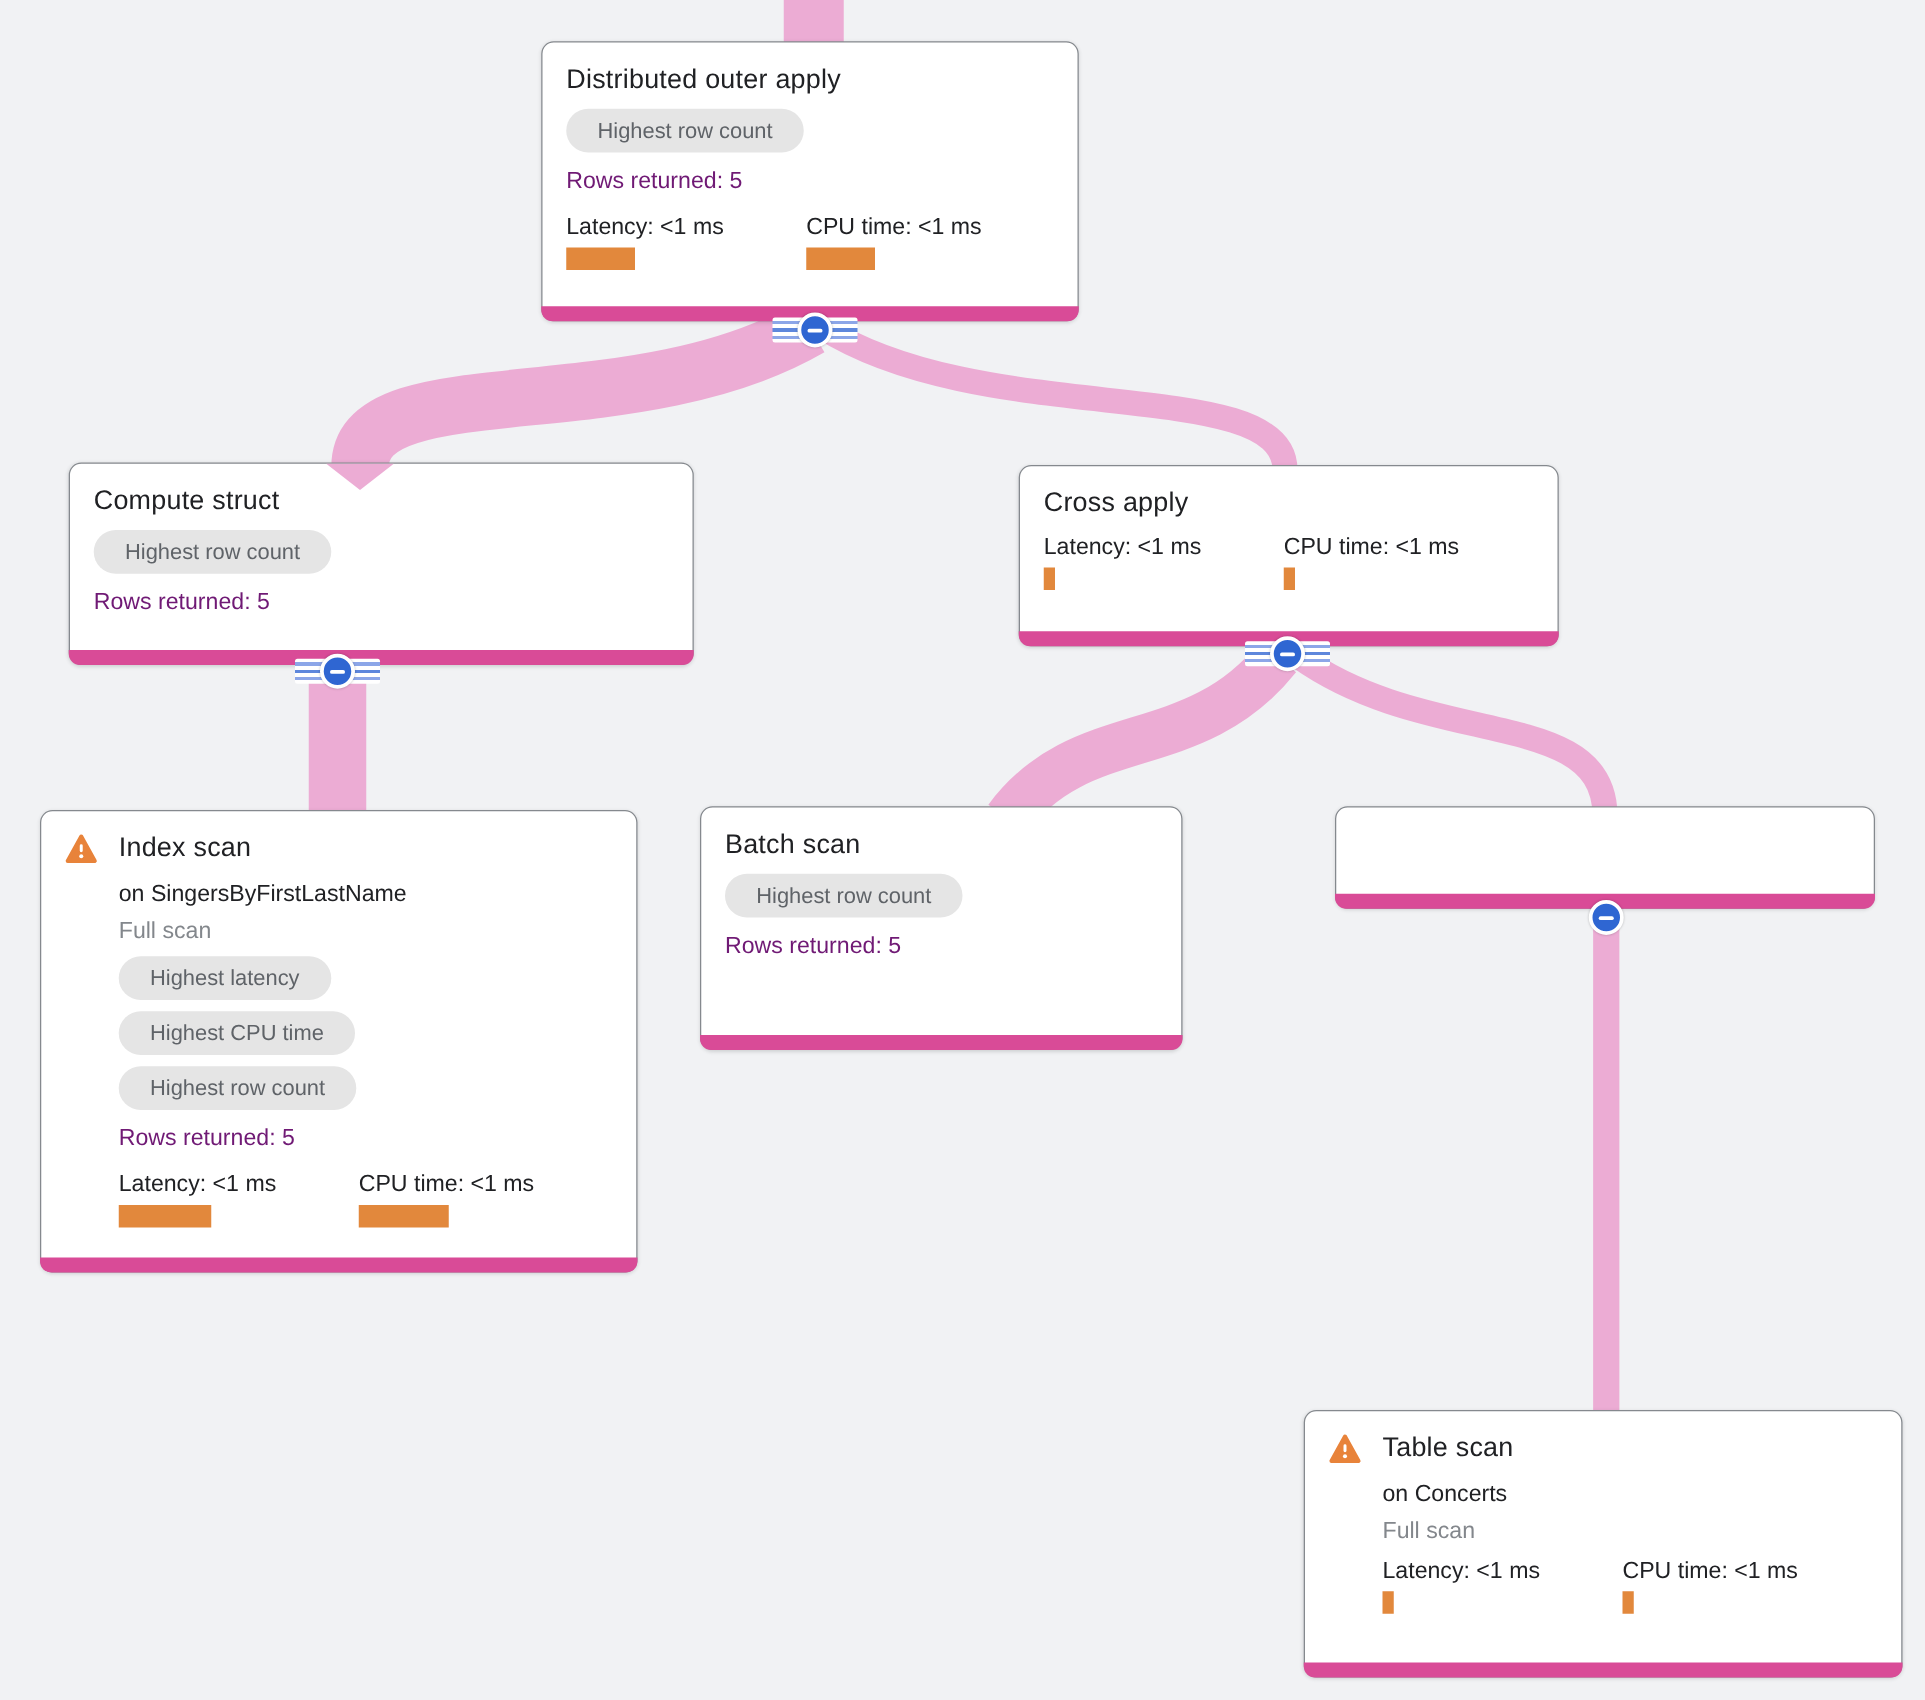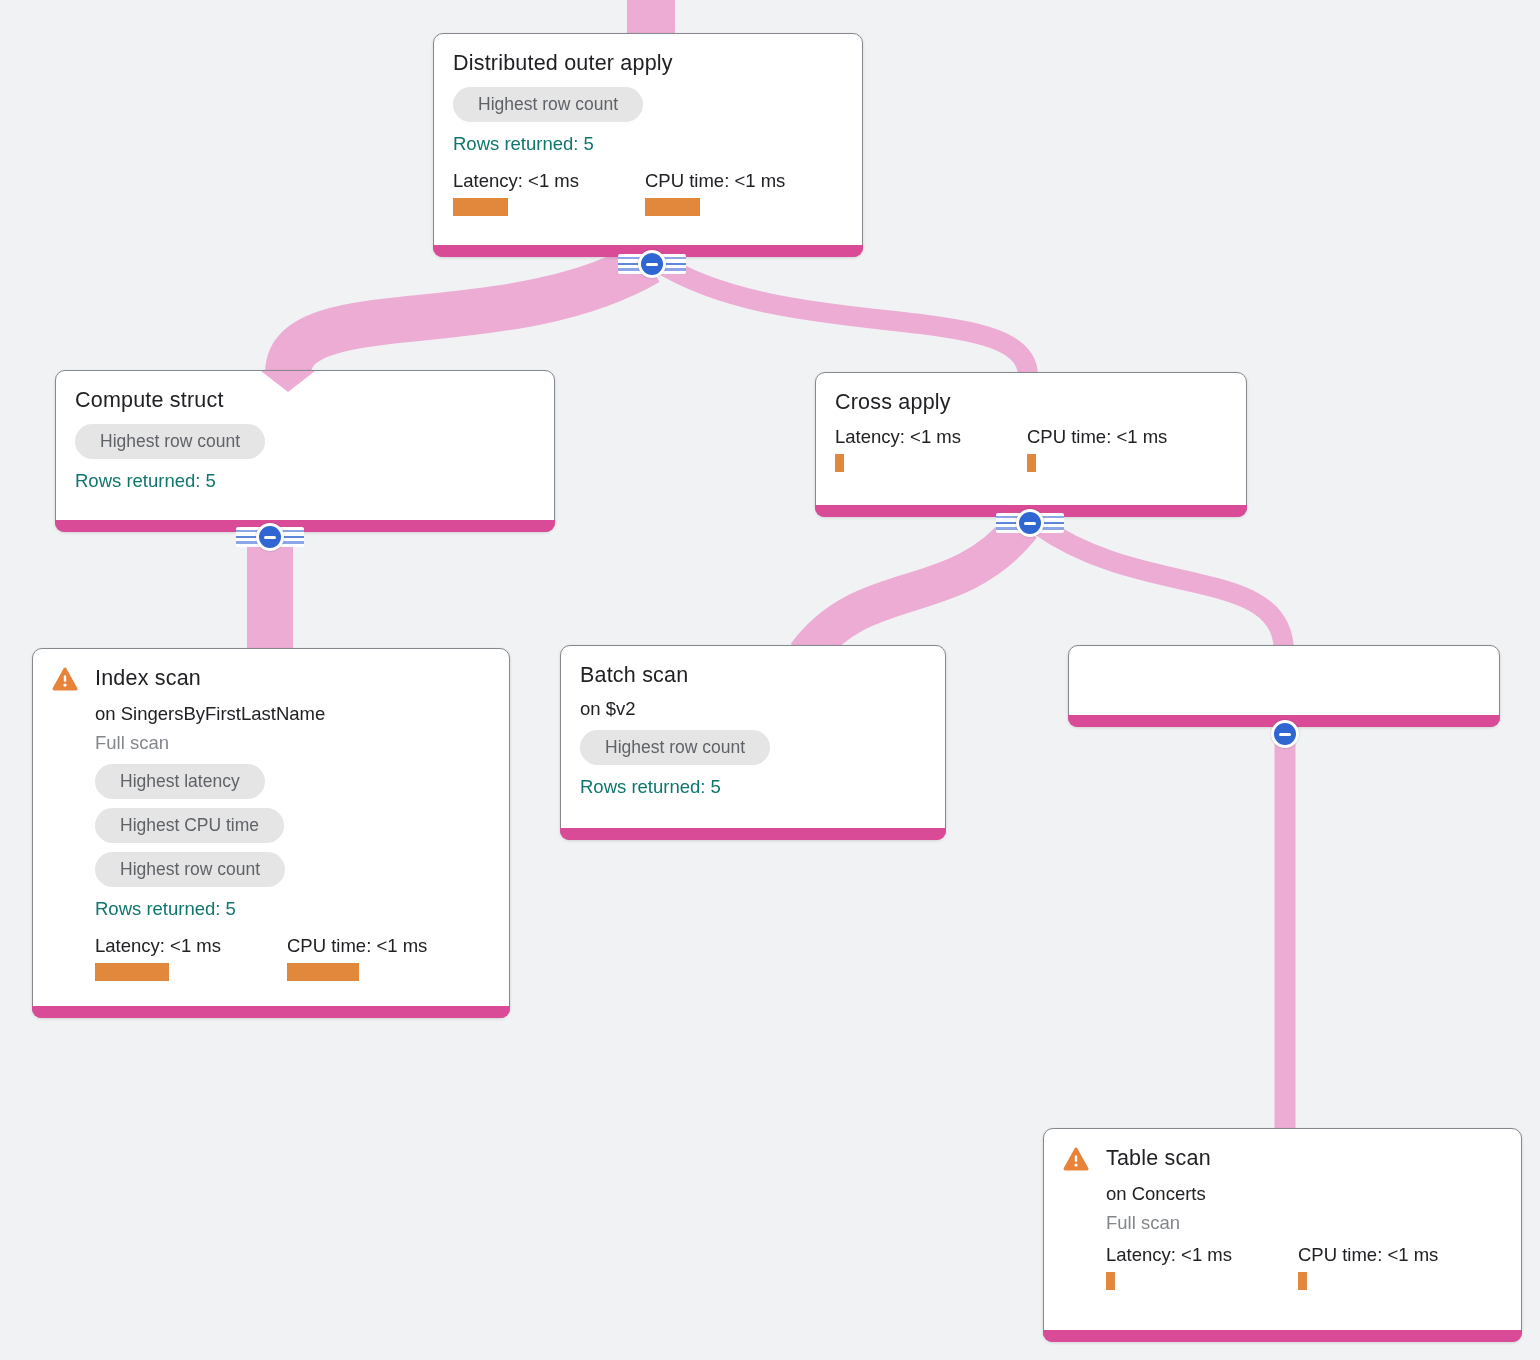--- a/index.html
+++ b/index.html
@@ -28,21 +28,21 @@
     background:#D94B97;border-radius:0 0 9px 9px;
   }
   .title{font-size:21.5px;font-weight:500;color:#202124;line-height:29px;letter-spacing:.2px;}
   .sub{font-size:18.5px;color:#202124;margin-top:7px;line-height:24px;}
   .muted{font-size:18.5px;color:#83878C;margin-top:5px;line-height:24px;}
   .chips{display:flex;flex-direction:column;align-items:flex-start;}
   .chip{
     display:inline-block;background:#e5e5e5;color:#5F6368;
     font-size:17.5px;line-height:35px;padding:0 25px;border-radius:18px;margin-top:9px;
   }
-  .rows{font-size:18.5px;color:#0f766e;margin-top:10px;line-height:24px;}
+  .rows{font-size:18.5px;color:#701a75;margin-top:10px;line-height:24px;}
   .metrics{display:flex;margin-top:13px;}
   .metrics.tight{margin-top:8px;}
   .metric{width:192px;}
   .mlabel{font-size:18.5px;color:#202124;line-height:24px;}
   .mbar{height:18px;background:#E2883C;margin-top:5px;}
   .head{display:flex;gap:17px;align-items:flex-start;}
   .warn{flex:0 0 26px;margin-top:3px;}
   .indent{margin-left:43px;}
   
   .stripes{
@@ -163,21 +163,20 @@
         </div>
       </div>
     </div>
   </div>
   <div class="bbar"></div>
 </div>
 
 <div class="node" id="n4" style="left:560px;top:645px;width:386px;height:195px">
   <div class="content">
     <div class="title">Batch scan</div>
-    <div class="sub">on $v2</div>
     <div class="chips">
       <span class="chip">Highest row count</span>
     </div>
     <div class="rows">Rows returned: 5</div>
   </div>
   <div class="bbar"></div>
 </div>
 
 <div class="node" id="n5" style="left:1068px;top:645px;width:432px;height:82px">
   <div class="bbar"></div>

